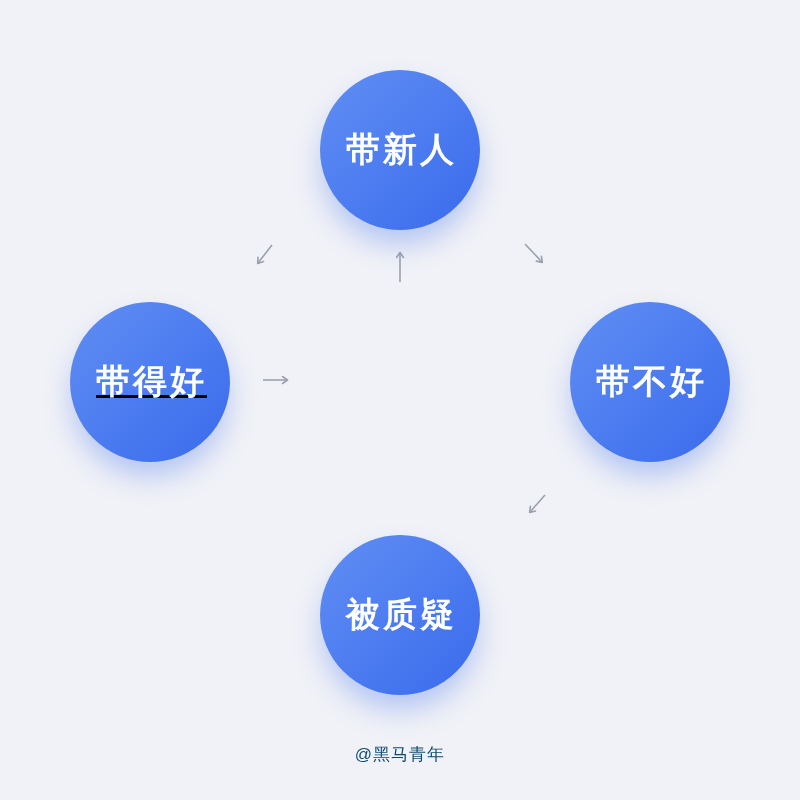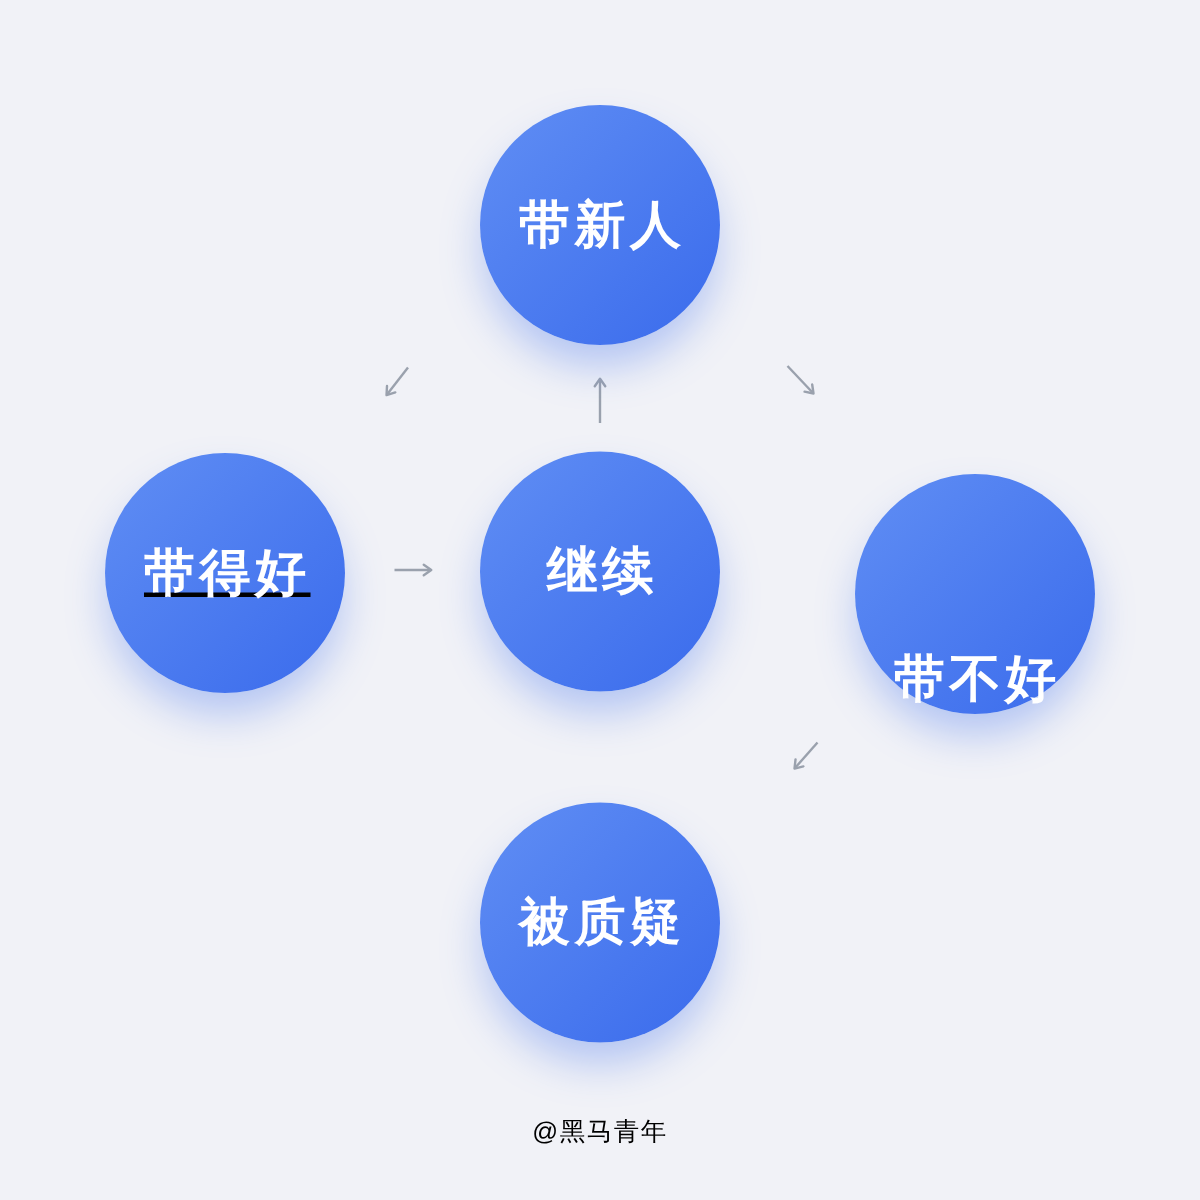--- a/index.html
+++ b/index.html
@@ -40,30 +40,30 @@
     font-size: 34px;
     font-weight: bold;
     letter-spacing: 3px;
     margin-right: -3px;
     white-space: nowrap;
     user-select: none;
   }
   .node-top    { left: 320px; top: 70px;  }
   .node-left   { left: 70px;  top: 302px; text-decoration: underline; }
   .node-center { left: 320px; top: 301px; }
-  .node-right  { left: 570px; top: 316px; align-items: flex-end; }
+  .node-right  { left: 570px; top: 302px; }
   .node-bottom { left: 320px; top: 535px; align-items: center; }
   .watermark {
     position: absolute;
     left: 0;
     top: 743px;
     width: 800px;
     text-align: center;
     font-size: 17px;
-    color: #000000;
+    color: #0c4a6e;
     letter-spacing: 1px;
   }
 </style>
 </head>
 <body>
 
 <div class="canvas">
 
   <svg class="arrows-layer" viewBox="0 0 800 800" xmlns="http://www.w3.org/2000/svg">
     <defs>
@@ -79,23 +79,20 @@
   </svg>
 
   <div class="node node-top">
     <span class="node-label">带新人</span>
   </div>
 
   <div class="node node-left">
     <span class="node-label">带得好</span>
   </div>
 
-  <div class="node node-center">
-    <span class="node-label">继续</span>
-  </div>
 
   <div class="node node-right">
     <span class="node-label">带不好</span>
   </div>
 
   <div class="node node-bottom">
     <span class="node-label">被质疑</span>
   </div>
 
   <div class="watermark">@黑马青年</div>

